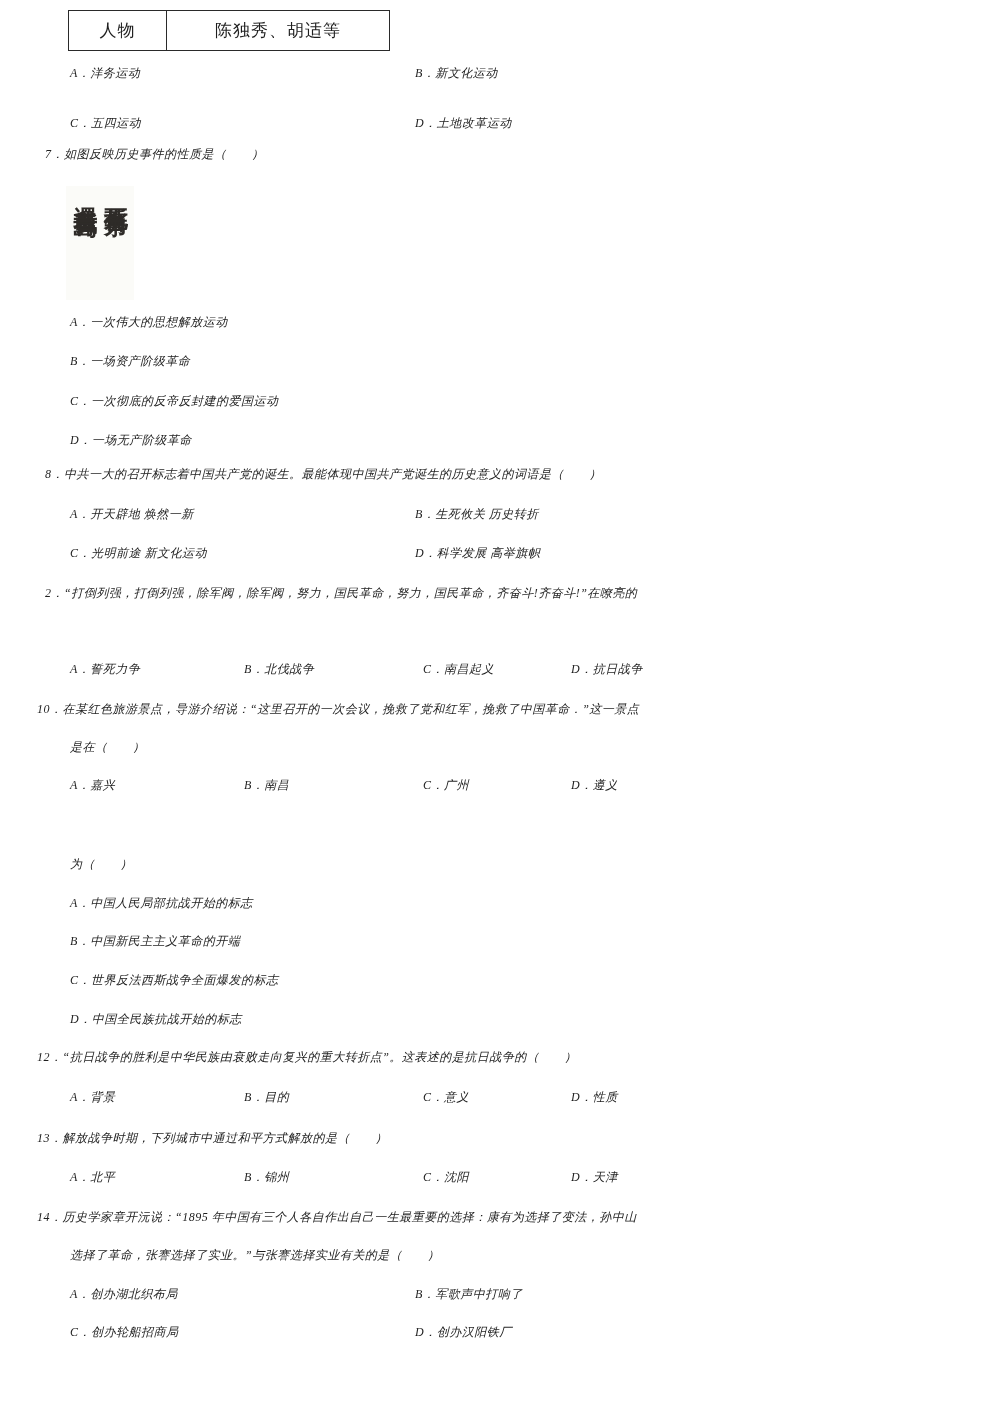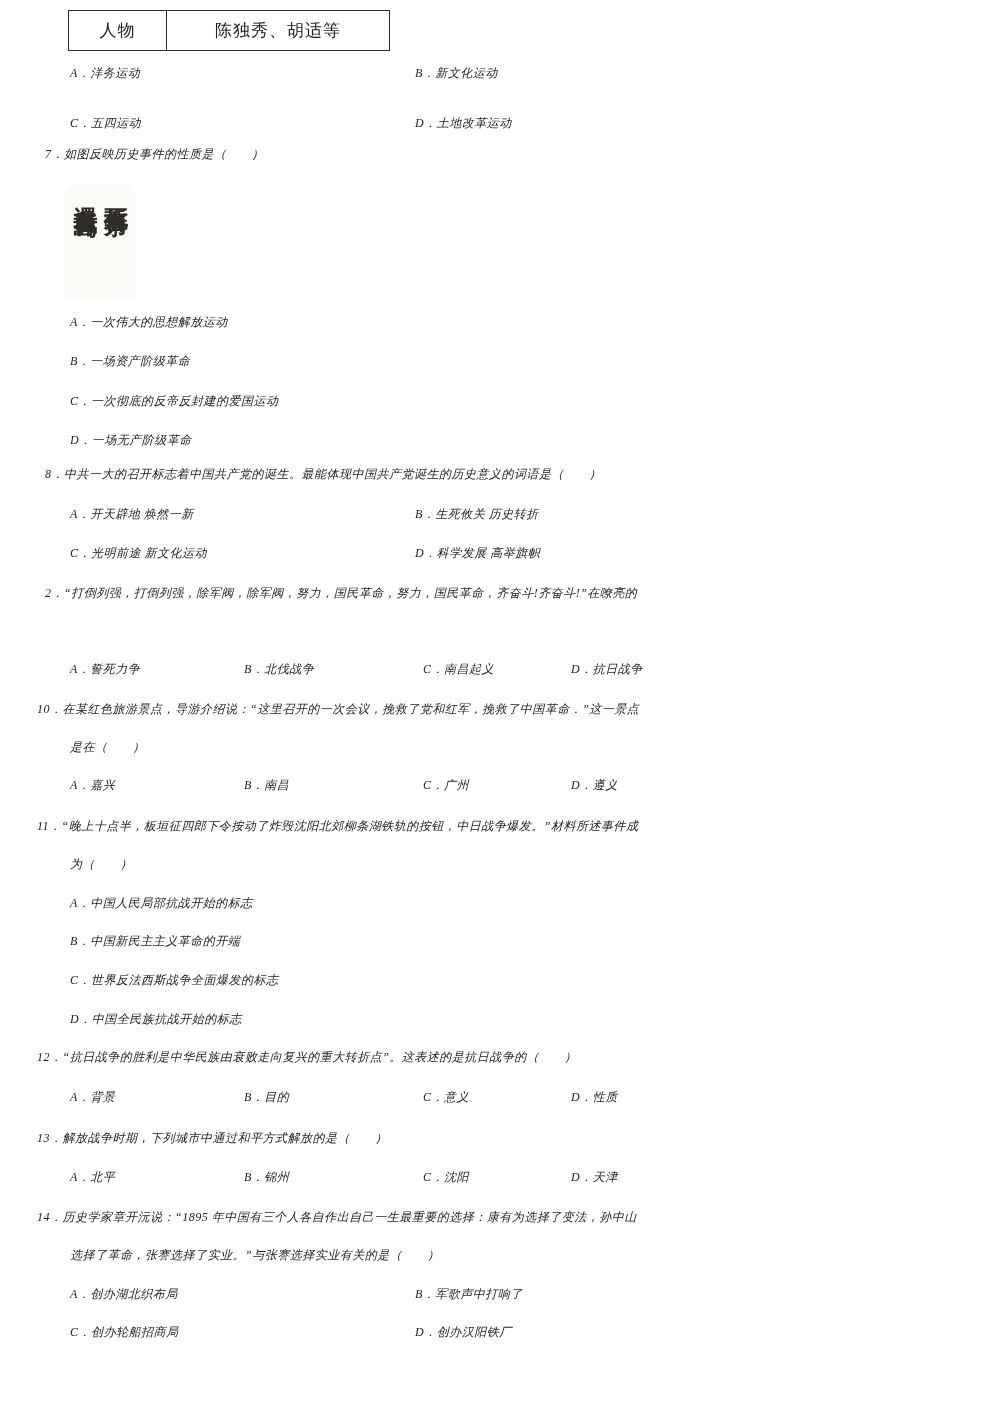--- a/index.html
+++ b/index.html
@@ -108,21 +108,20 @@
 
   <div class="row num2" style="top:689px">10．在某红色旅游景点，导游介绍说：“这里召开的一次会议，挽救了党和红军，挽救了中国革命．”这一景点</div>
   <div class="row cont" style="top:727px">是在（　　）</div>
   <div class="row" style="top:765px">
     <span class="opt pos-a">A．嘉兴</span>
     <span class="opt pos-b4">B．南昌</span>
     <span class="opt pos-c4">C．广州</span>
     <span class="opt pos-d4">D．遵义</span>
   </div>
 
-  <div class="row num2" style="top:806px">11．“晚上十点半，板垣征四郎下令按动了炸毁沈阳北郊柳条湖铁轨的按钮，中日战争爆发。”材料所述事件成</div>
   <div class="row cont" style="top:844px">为（　　）</div>
   <div class="row" style="top:883px">
     <span class="opt pos-a">A．中国人民局部抗战开始的标志</span>
   </div>
   <div class="row" style="top:921px">
     <span class="opt pos-a">B．中国新民主主义革命的开端</span>
   </div>
   <div class="row" style="top:960px">
     <span class="opt pos-a">C．世界反法西斯战争全面爆发的标志</span>
   </div>

